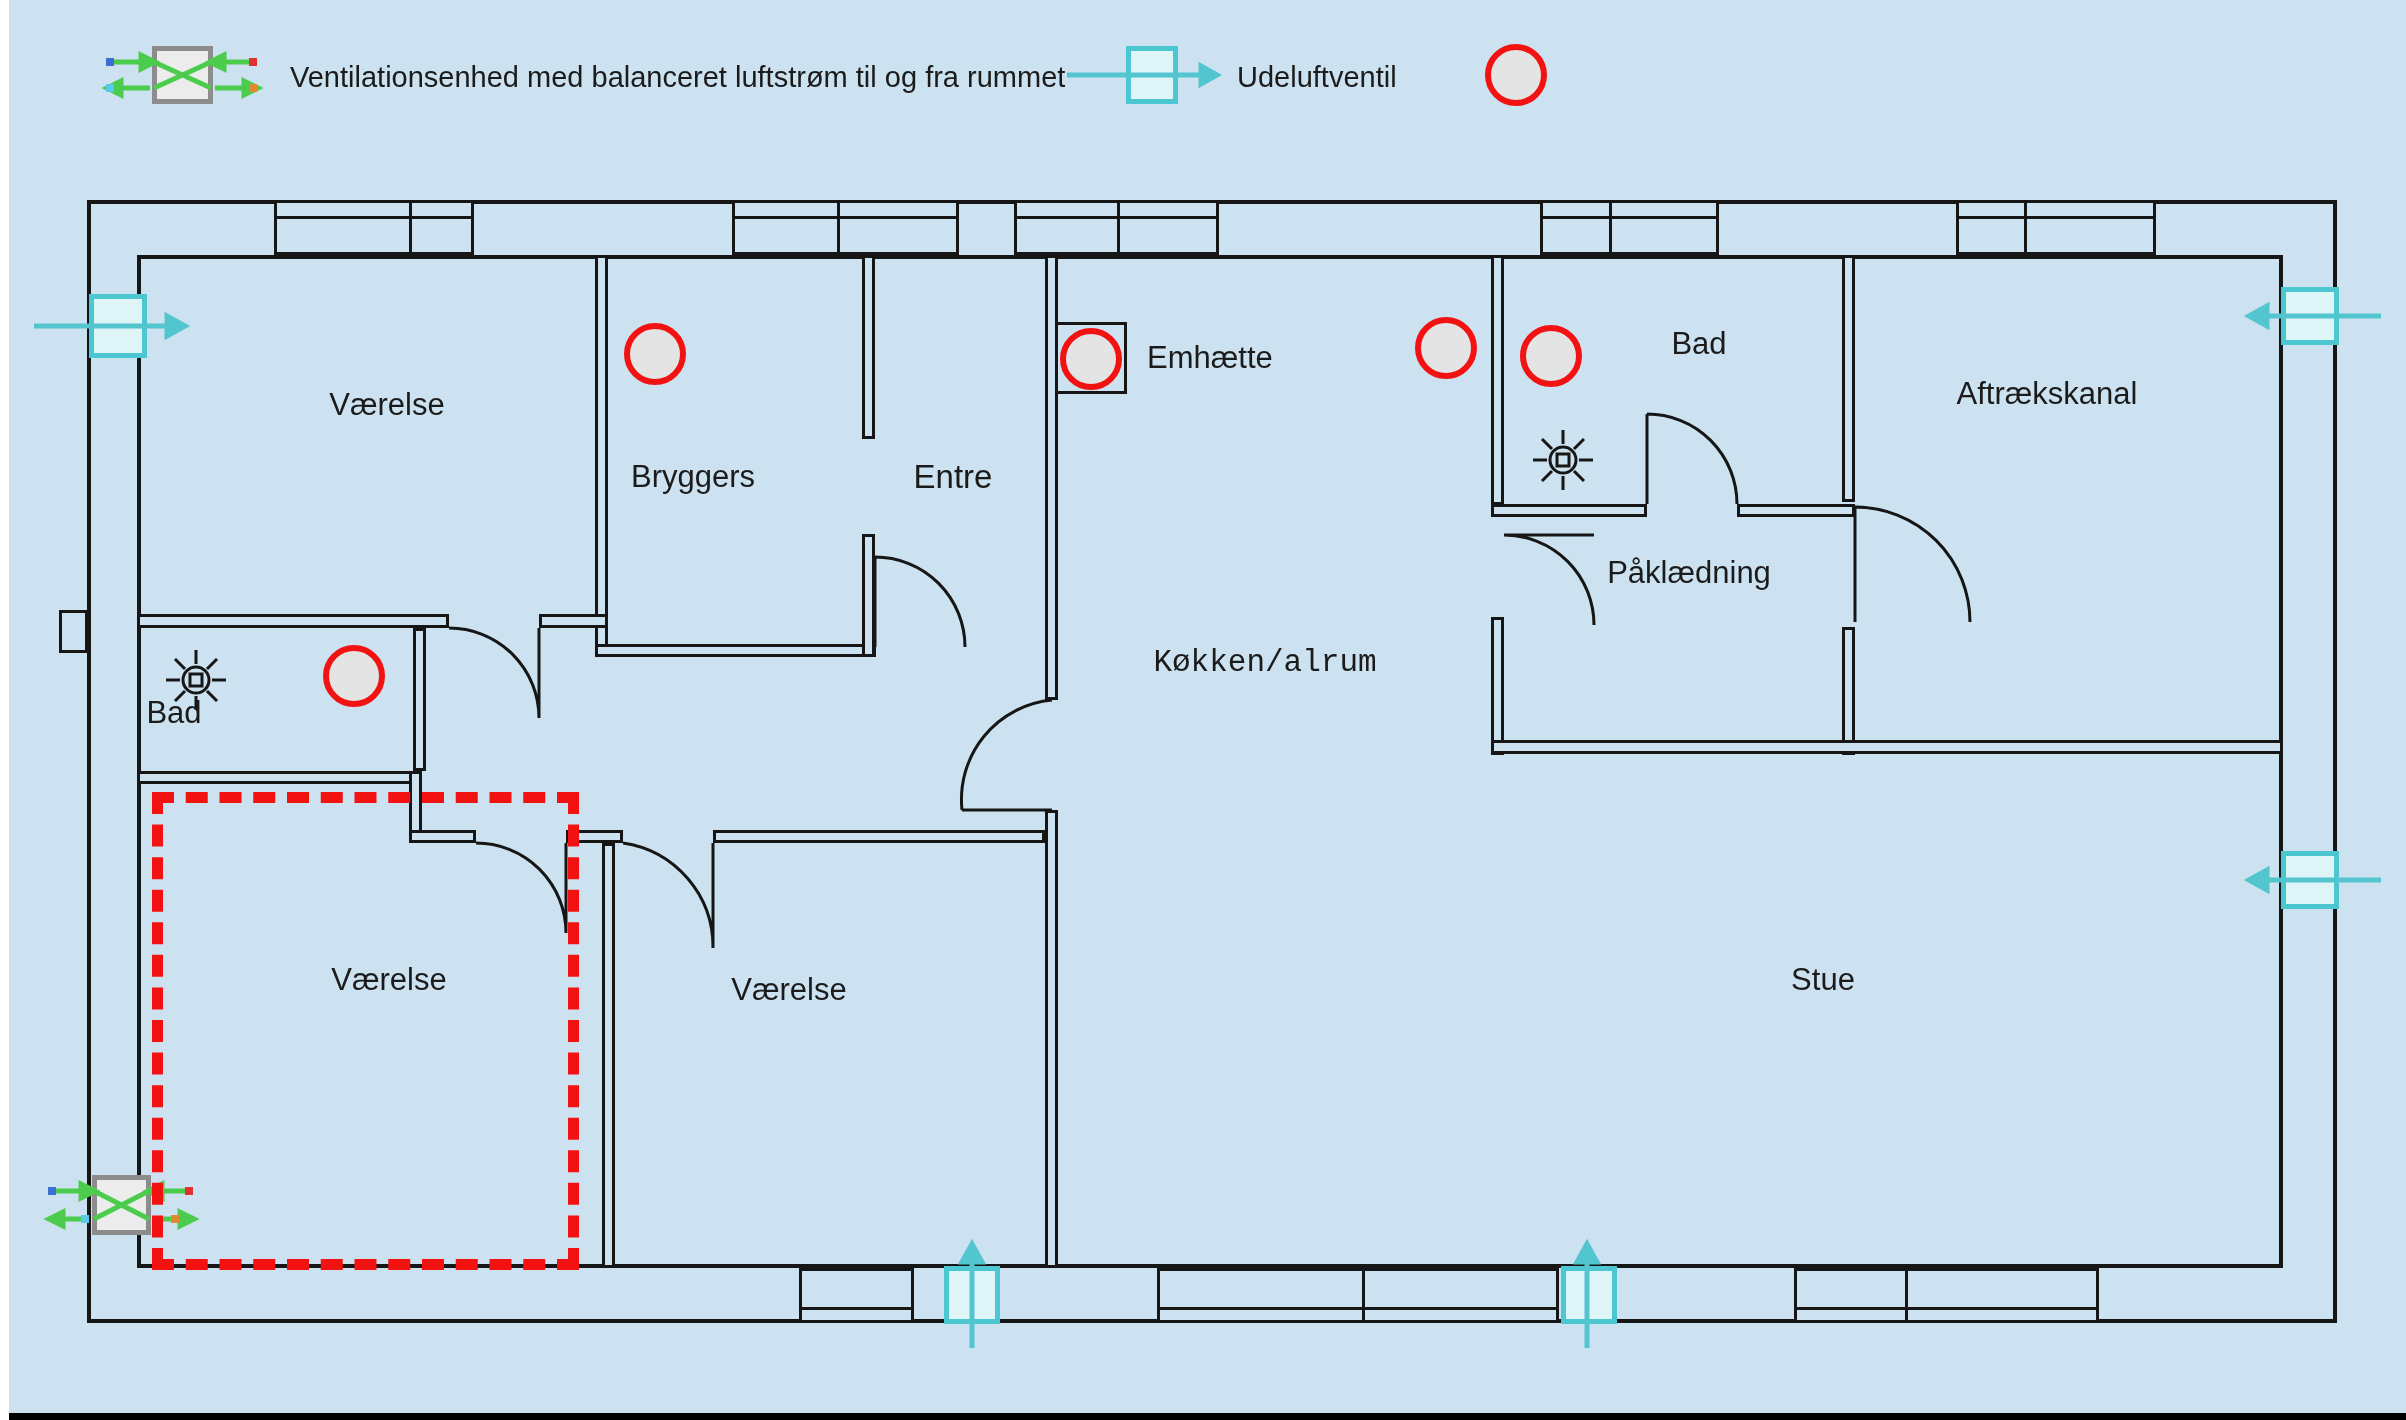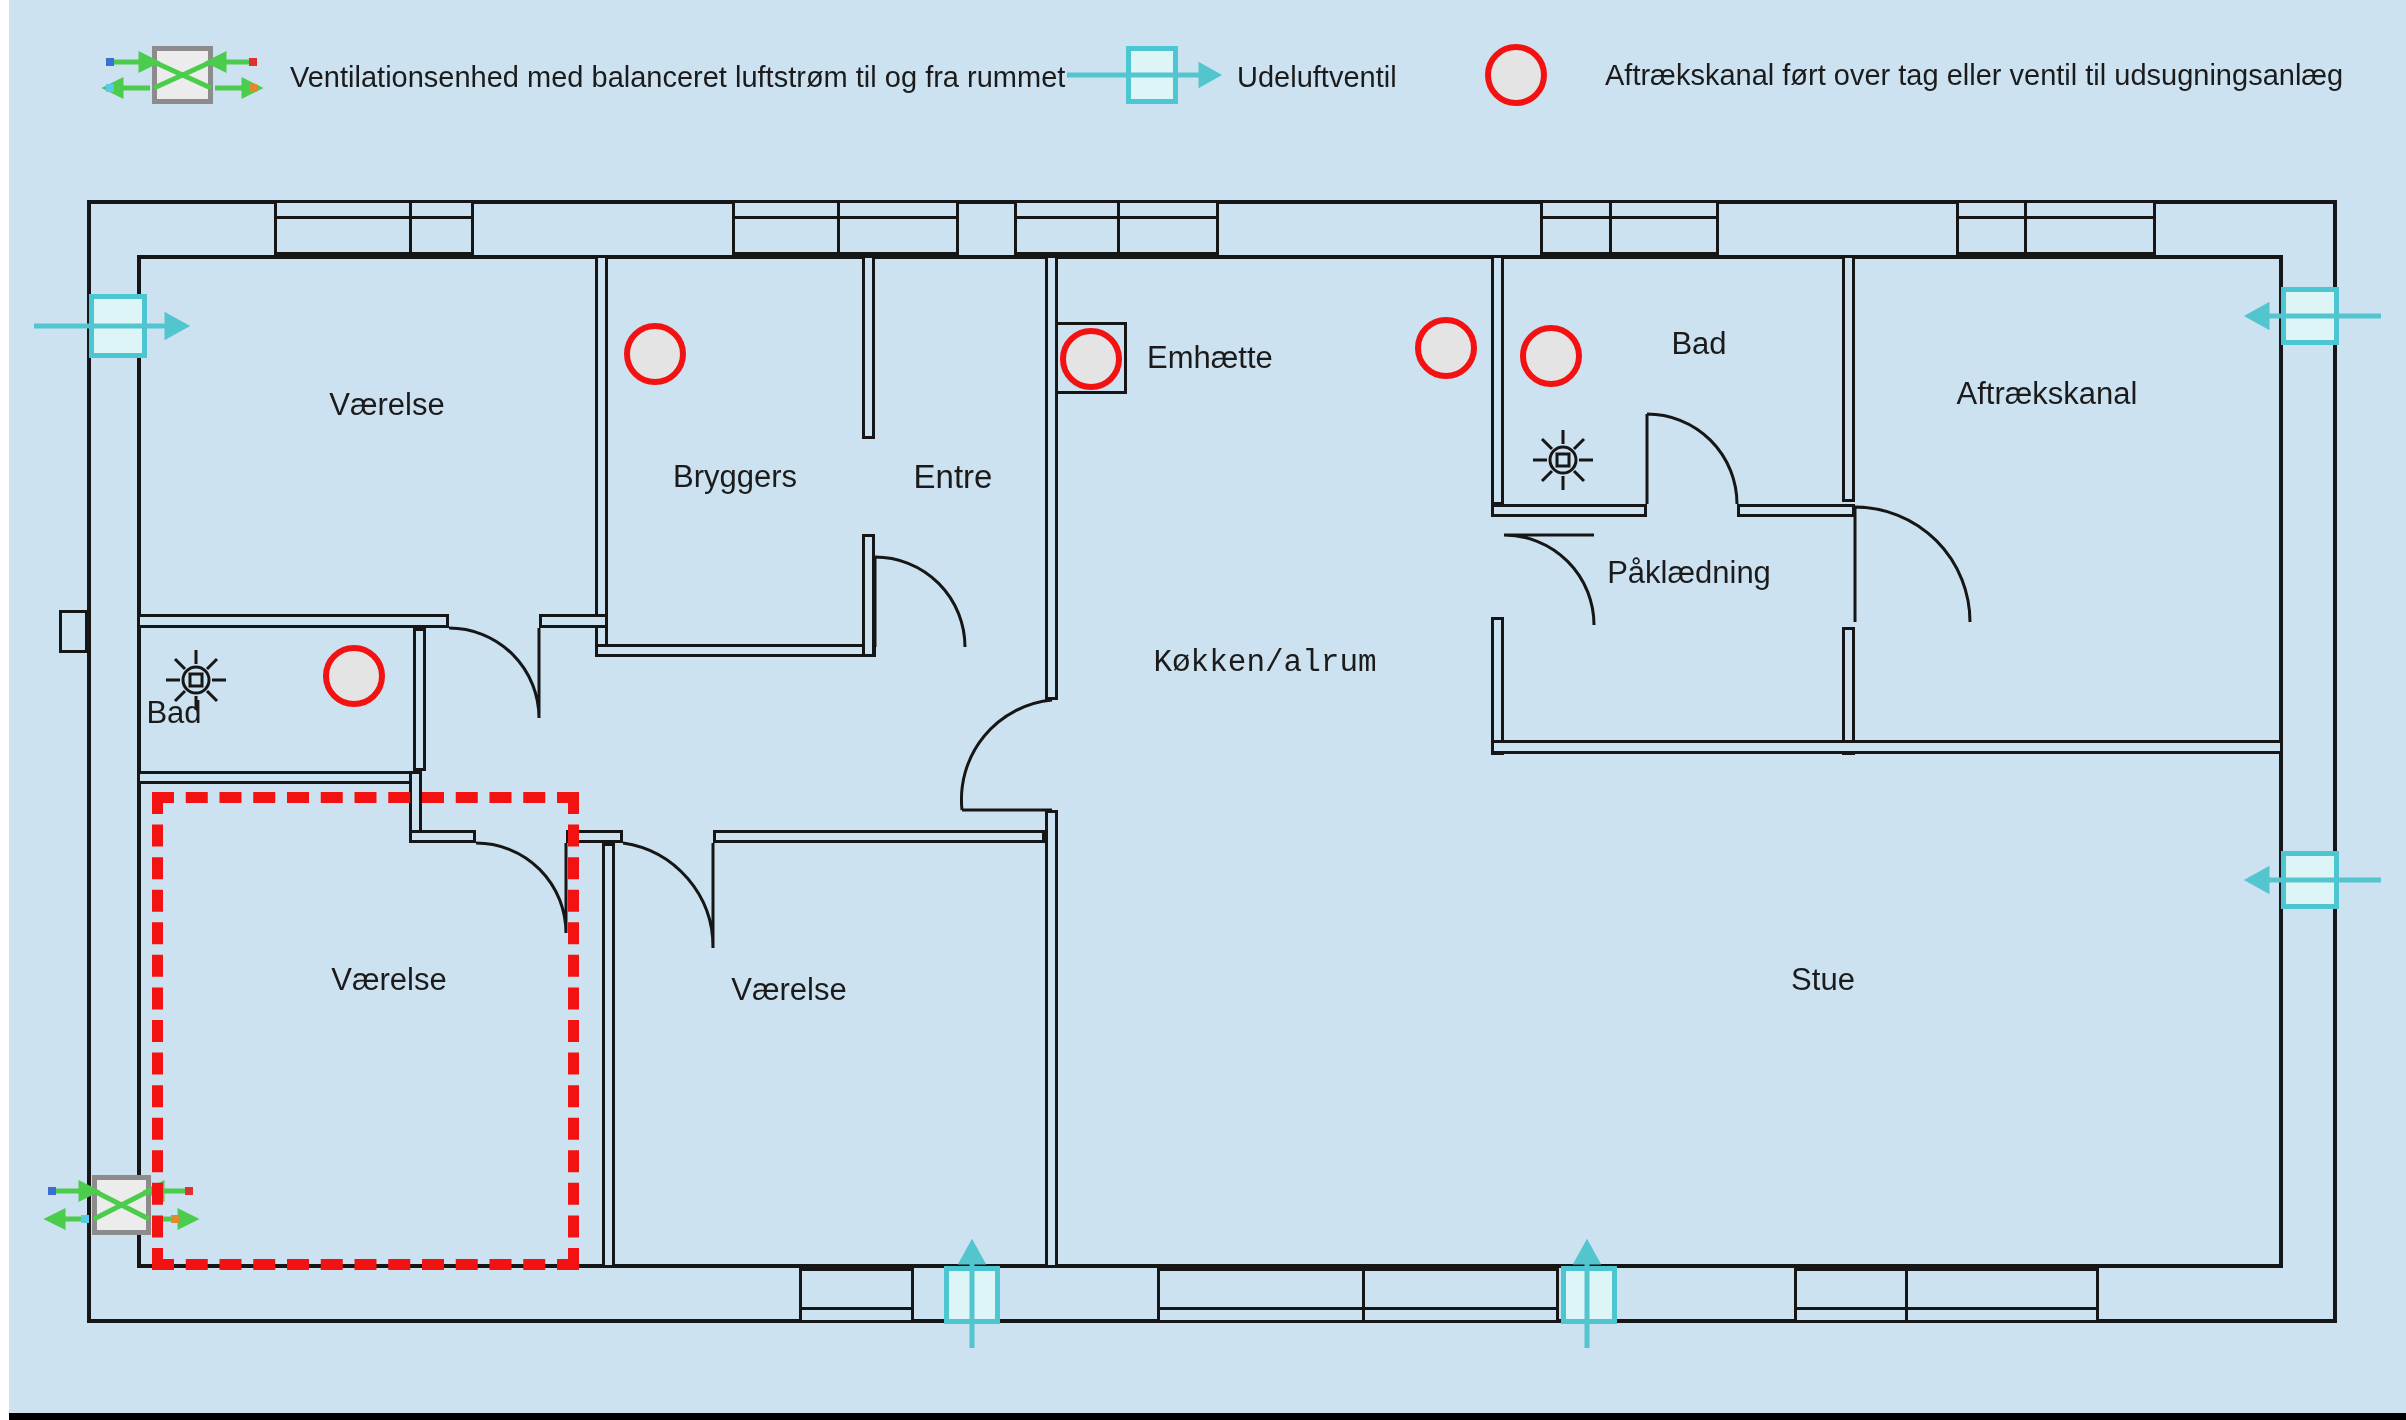--- a/index.html
+++ b/index.html
@@ -26,21 +26,20 @@
 
 <div class="canvas">
 
   <div class="greenbox" style="left:143px;top:46px;width:61px;height:58px;"></div>
   <div class="legend-text" style="left:281px;top:77px;">Ventilationsenhed med balanceret luftstrøm til og fra rummet</div>
 
   <div class="vent" style="left:1117px;top:46px;width:52px;height:58px;"></div>
   <div class="legend-text" style="left:1228px;top:77px;">Udeluftventil</div>
 
   <div class="redcircle" style="left:1476px;top:44px;"></div>
-  <div class="legend-text" style="left:1596px;top:75px;">Aftrækskanal ført over tag eller ventil til udsugningsanlæg</div>
 
   <div class="owall" style="left:78px;top:200px;width:2250px;height:1123px;"></div>
   <div class="owall" style="left:128px;top:255px;width:2146px;height:1013px;"></div>
 
   <div class="window" style="left:265px;top:200px;width:200px;height:55px;">
     <div class="win-mid" style="top:13px;"></div>
       <div class="win-div" style="left:132px;"></div>
   </div>
   <div class="window" style="left:723px;top:200px;width:227px;height:55px;">
     <div class="win-mid" style="top:13px;"></div>
@@ -177,21 +176,21 @@
       <rect x="39" y="1187" width="8" height="8" fill="#3b6fd4" stroke="none"></rect>
       <rect x="176" y="1187" width="8" height="8" fill="#e03030" stroke="none"></rect>
       <rect x="72" y="1215" width="8" height="8" fill="#59c9e8" stroke="none"></rect>
       <rect x="162" y="1215" width="8" height="8" fill="#e08a30" stroke="none"></rect>
     </g>
   </svg>
 
   <div class="reddash" style="left:143px;top:792px;width:427px;height:478px;"></div>
 
   <div class="label" style="left:378px;top:405px;">Værelse</div>
-  <div class="label" style="left:726px;top:477px;">Bryggers</div>
+  <div class="label" style="left:684px;top:477px;">Bryggers</div>
   <div class="label" style="left:944px;top:477px;font-size:33px;">Entre</div>
   <div class="label" style="left:1138px;top:358px;transform:translateY(-50%);">Emhætte</div>
   <div class="label" style="left:1256px;top:662px;font-family:Liberation Mono, monospace;">Køkken/alrum</div>
   <div class="label" style="left:165px;top:713px;">Bad</div>
   <div class="label" style="left:1690px;top:344px;">Bad</div>
   <div class="label" style="left:2038px;top:394px;">Aftrækskanal</div>
   <div class="label" style="left:1680px;top:573px;">Påklædning</div>
   <div class="label" style="left:1814px;top:980px;">Stue</div>
   <div class="label" style="left:780px;top:990px;">Værelse</div>
 

